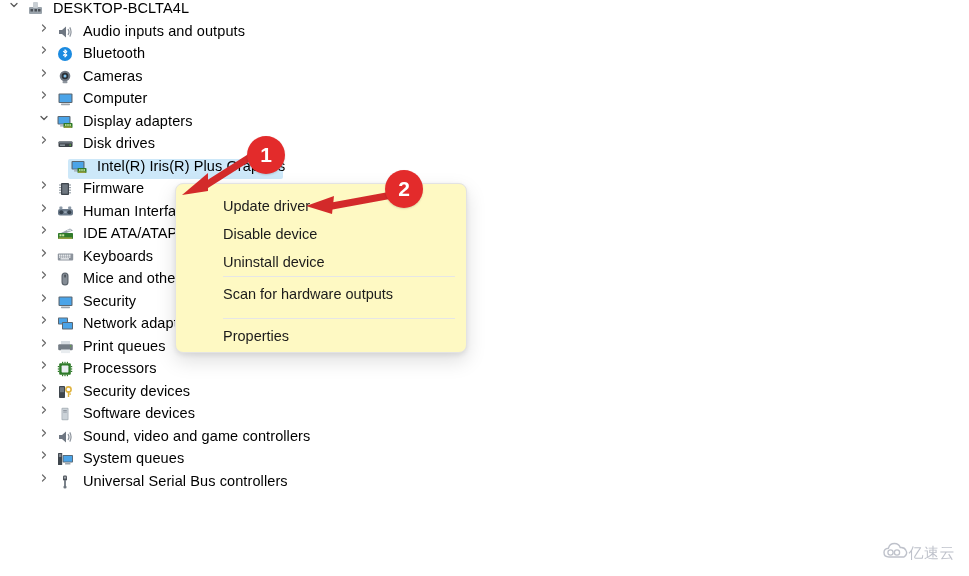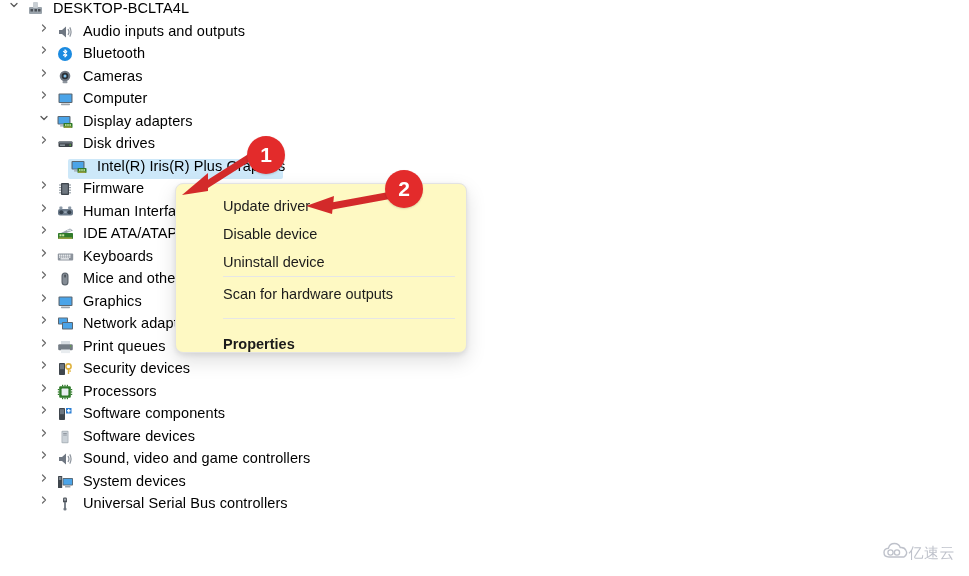--- a/index.html
+++ b/index.html
@@ -91,21 +91,21 @@
     left: 0;
     width: 292px;
     height: 27px;
     display: flex;
     align-items: center;
     padding-left: 47px;
     font-size: 14.5px;
     color: #1b1b1b;
     white-space: nowrap;
   }
-  .mi.bold { font-weight: bold; margin-top: 8px; }
+  .mi.bold { font-weight: normal; }
   .msep {
     position: absolute;
     left: 47px;
     width: 232px;
     height: 1px;
     background: #e6e6e6;
   }
 
   
   .badge {
@@ -405,21 +405,21 @@
             <path d="M3.5 2 L6.5 5 L3.5 8" stroke="#6a6a6a" stroke-width="1.2" fill="none" stroke-linecap="round" stroke-linejoin="round"></path>
           </svg>
       </span>
       <span class="ico">
         <svg width="17" height="16" viewBox="0 0 17 16">
           <rect x="1.5" y="2.5" width="14" height="9.5" rx="1" fill="#5a6670"></rect>
           <rect x="2.6" y="3.5" width="11.8" height="7.5" fill="#4ba4e8"></rect>
           <rect x="4" y="12.6" width="9" height="1.6" rx="0.6" fill="#9aa3ab"></rect>
         </svg>
       </span>
-      <span class="lbl">Graphics</span>
+      <span class="lbl">Security</span>
     </div>
 
     <div class="tree-row lvl1">
       <span class="chev">
         <svg width="10" height="10" viewBox="0 0 10 10">
             <path d="M3.5 2 L6.5 5 L3.5 8" stroke="#6a6a6a" stroke-width="1.2" fill="none" stroke-linecap="round" stroke-linejoin="round"></path>
           </svg>
       </span>
       <span class="ico">
         <svg width="17" height="16" viewBox="0 0 17 16">
@@ -440,38 +440,20 @@
       </span>
       <span class="ico">
         <svg width="17" height="16" viewBox="0 0 17 16">
           <rect x="4" y="2" width="9" height="3.5" fill="#d8dde2"></rect>
           <rect x="1.2" y="5.2" width="14.6" height="6" rx="1.2" fill="#747c85"></rect>
           <rect x="4" y="10.5" width="9" height="3.6" fill="#e8ecef"></rect>
           <circle cx="13.6" cy="7" r="0.8" fill="#5aa83c"></circle>
         </svg>
       </span>
       <span class="lbl">Print queues</span>
-    </div>
-
-    <div class="tree-row lvl1">
-      <span class="chev">
-        <svg width="10" height="10" viewBox="0 0 10 10">
-            <path d="M3.5 2 L6.5 5 L3.5 8" stroke="#6a6a6a" stroke-width="1.2" fill="none" stroke-linecap="round" stroke-linejoin="round"></path>
-          </svg>
-      </span>
-      <span class="ico">
-        <svg width="16" height="16" viewBox="0 0 16 16">
-          <rect x="2" y="2" width="6" height="12" rx="0.8" fill="#3f464d"></rect>
-          <rect x="3" y="3.2" width="4" height="5" fill="#6e7780"></rect>
-          <circle cx="11.5" cy="5.5" r="2.6" fill="none" stroke="#e0b441" stroke-width="1.6"></circle>
-          <rect x="10.8" y="7" width="1.4" height="6" fill="#e0b441"></rect>
-          <rect x="12.2" y="9.4" width="1.8" height="1.3" fill="#e0b441"></rect>
-        </svg>
-      </span>
-      <span class="lbl">Security devices</span>
     </div>
 
     <div class="tree-row lvl1">
       <span class="chev">
         <svg width="10" height="10" viewBox="0 0 10 10">
             <path d="M3.5 2 L6.5 5 L3.5 8" stroke="#6a6a6a" stroke-width="1.2" fill="none" stroke-linecap="round" stroke-linejoin="round"></path>
           </svg>
       </span>
       <span class="ico">
         <svg width="16" height="16" viewBox="0 0 16 16">
@@ -499,27 +481,28 @@
     <div class="tree-row lvl1">
       <span class="chev">
         <svg width="10" height="10" viewBox="0 0 10 10">
             <path d="M3.5 2 L6.5 5 L3.5 8" stroke="#6a6a6a" stroke-width="1.2" fill="none" stroke-linecap="round" stroke-linejoin="round"></path>
           </svg>
       </span>
       <span class="ico">
         <svg width="16" height="16" viewBox="0 0 16 16">
           <rect x="2" y="2" width="6" height="12" rx="0.8" fill="#3f464d"></rect>
           <rect x="3" y="3.2" width="4" height="5" fill="#6e7780"></rect>
-          <rect x="9" y="2" width="5.5" height="5.5" fill="#2b7fd4"></rect>
-          <rect x="11.1" y="3" width="1.3" height="3.5" fill="#ffffff"></rect>
-          <rect x="10" y="4.1" width="3.5" height="1.3" fill="#ffffff"></rect>
-        </svg>
-      </span>
-      <span class="lbl">Software components</span>
-    </div>
+          <circle cx="11.5" cy="5.5" r="2.6" fill="none" stroke="#e0b441" stroke-width="1.6"></circle>
+          <rect x="10.8" y="7" width="1.4" height="6" fill="#e0b441"></rect>
+          <rect x="12.2" y="9.4" width="1.8" height="1.3" fill="#e0b441"></rect>
+        </svg>
+      </span>
+      <span class="lbl">Security devices</span>
+    </div>
+
 
     <div class="tree-row lvl1">
       <span class="chev">
         <svg width="10" height="10" viewBox="0 0 10 10">
             <path d="M3.5 2 L6.5 5 L3.5 8" stroke="#6a6a6a" stroke-width="1.2" fill="none" stroke-linecap="round" stroke-linejoin="round"></path>
           </svg>
       </span>
       <span class="ico">
         <svg width="16" height="16" viewBox="0 0 16 16">
           <rect x="4.5" y="1.8" width="7" height="12.4" rx="1" fill="#aeb6bd"></rect>
@@ -556,21 +539,21 @@
       </span>
       <span class="ico">
         <svg width="17" height="16" viewBox="0 0 17 16">
           <rect x="1" y="2" width="4.2" height="12" rx="0.6" fill="#3f464d"></rect>
           <rect x="1.9" y="3" width="2.4" height="3" fill="#7d858d"></rect>
           <rect x="5.6" y="4" width="10.4" height="7.5" rx="0.8" fill="#5a6670"></rect>
           <rect x="6.5" y="4.9" width="8.6" height="5.7" fill="#4ba4e8"></rect>
           <rect x="8" y="12" width="5.5" height="1.4" rx="0.5" fill="#9aa3ab"></rect>
         </svg>
       </span>
-      <span class="lbl">System devices</span>
+      <span class="lbl">System queues</span>
     </div>
 
     <div class="tree-row lvl1">
       <span class="chev">
         <svg width="10" height="10" viewBox="0 0 10 10">
             <path d="M3.5 2 L6.5 5 L3.5 8" stroke="#6a6a6a" stroke-width="1.2" fill="none" stroke-linecap="round" stroke-linejoin="round"></path>
           </svg>
       </span>
       <span class="ico">
         <svg width="16" height="16" viewBox="0 0 16 16">

